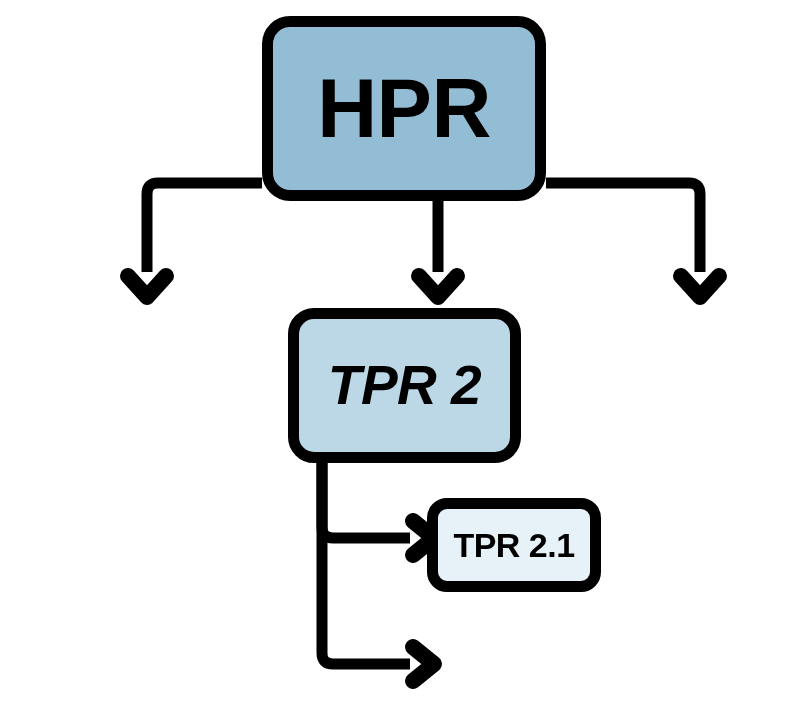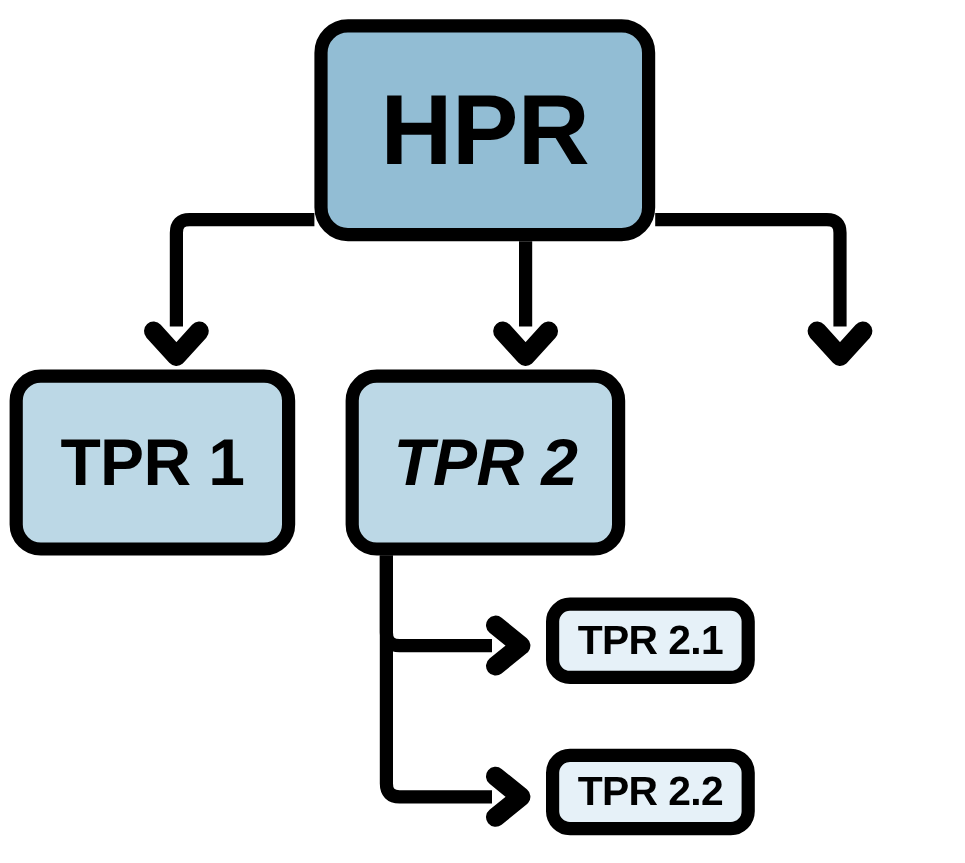--- a/index.html
+++ b/index.html
@@ -61,23 +61,23 @@
     border-radius: 26px;
   }
   .node-tier1 .node-label {
     font-size: 55px;
   }
   #node-tpr1 { left: 8px;   width: 238px; }
   #node-tpr2 { left: 288px; width: 233px; }
   #node-tpr3 { left: 561px; width: 235px; }
   
   .node-tier2 {
-    left: 455px;
+    left: 427px;
     width: 174px;
-    height: 72px;
+    height: 94px;
     background: #e6f1f8;
     border-radius: 20px;
   }
   .node-tier2 .node-label {
     font-size: 34px;
   }
   #node-tpr21 { top: 498px; }
   #node-tpr22 { top: 624px; }
 </style>
 </head>
@@ -111,30 +111,24 @@
       <path d="M 413 521 L 434 538 L 413 555"></path>
 
       <path d="M 413 647 L 434 664 L 413 681"></path>
     </g>
   </svg>
 
   <div class="node" id="node-hpr" style="background: rgb(146, 189, 212);">
     <span class="node-label">HPR</span>
   </div>
 
-  <div class="node node-tier1" id="node-tpr1" style="background: rgb(188, 216, 230);">
-    <span class="node-label">TPR 1</span>
-  </div>
 
   <div class="node node-tier1" id="node-tpr2" style="background: rgb(188, 216, 230); font-style: italic;">
     <span class="node-label">TPR 2</span>
   </div>
 
 
   <div class="node node-tier2" id="node-tpr21" style="background: rgb(230, 241, 248);">
     <span class="node-label">TPR 2.1</span>
   </div>
 
-  <div class="node node-tier2" id="node-tpr22" style="background: rgb(230, 241, 248);">
-    <span class="node-label">TPR 2.2</span>
-  </div>
 
 </div>
 
 </body></html>

